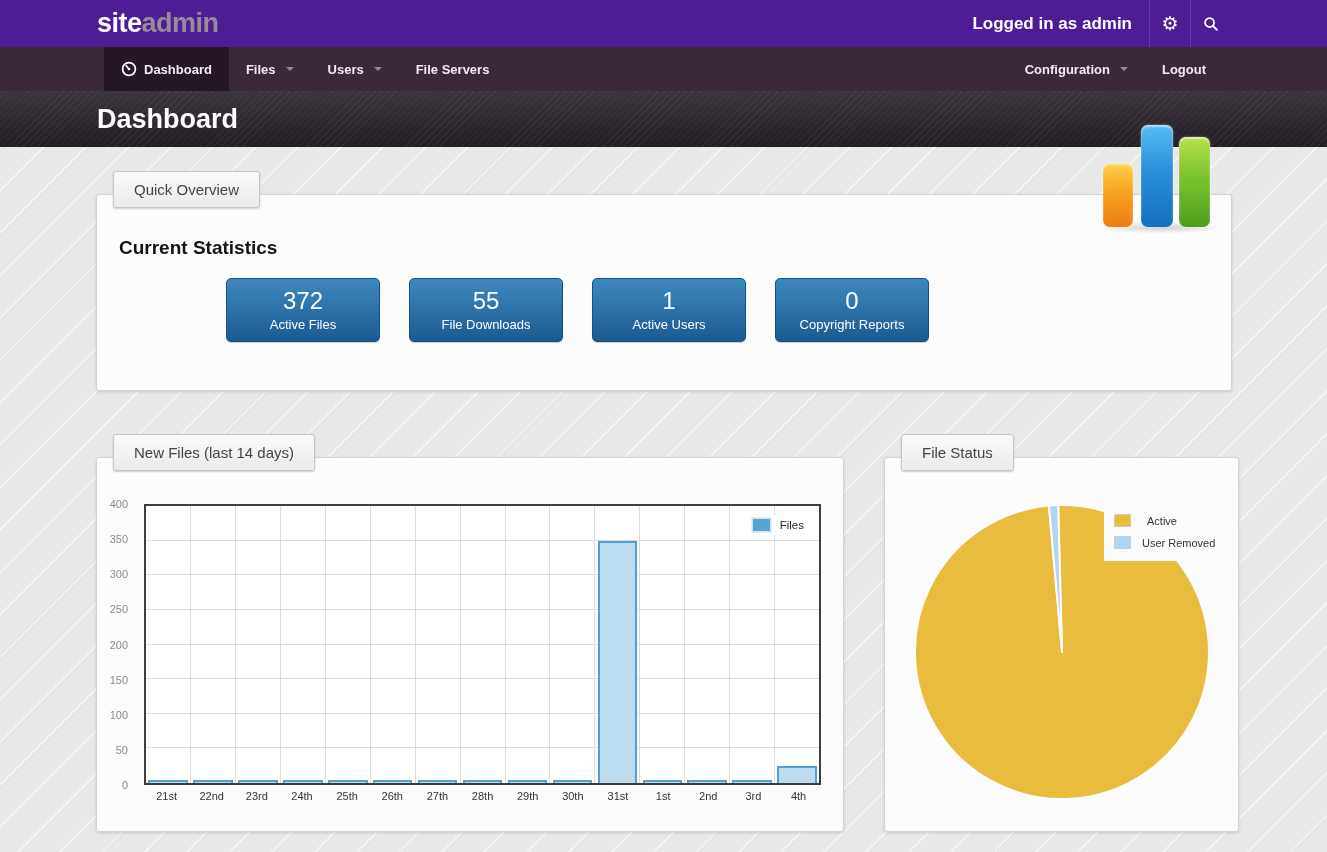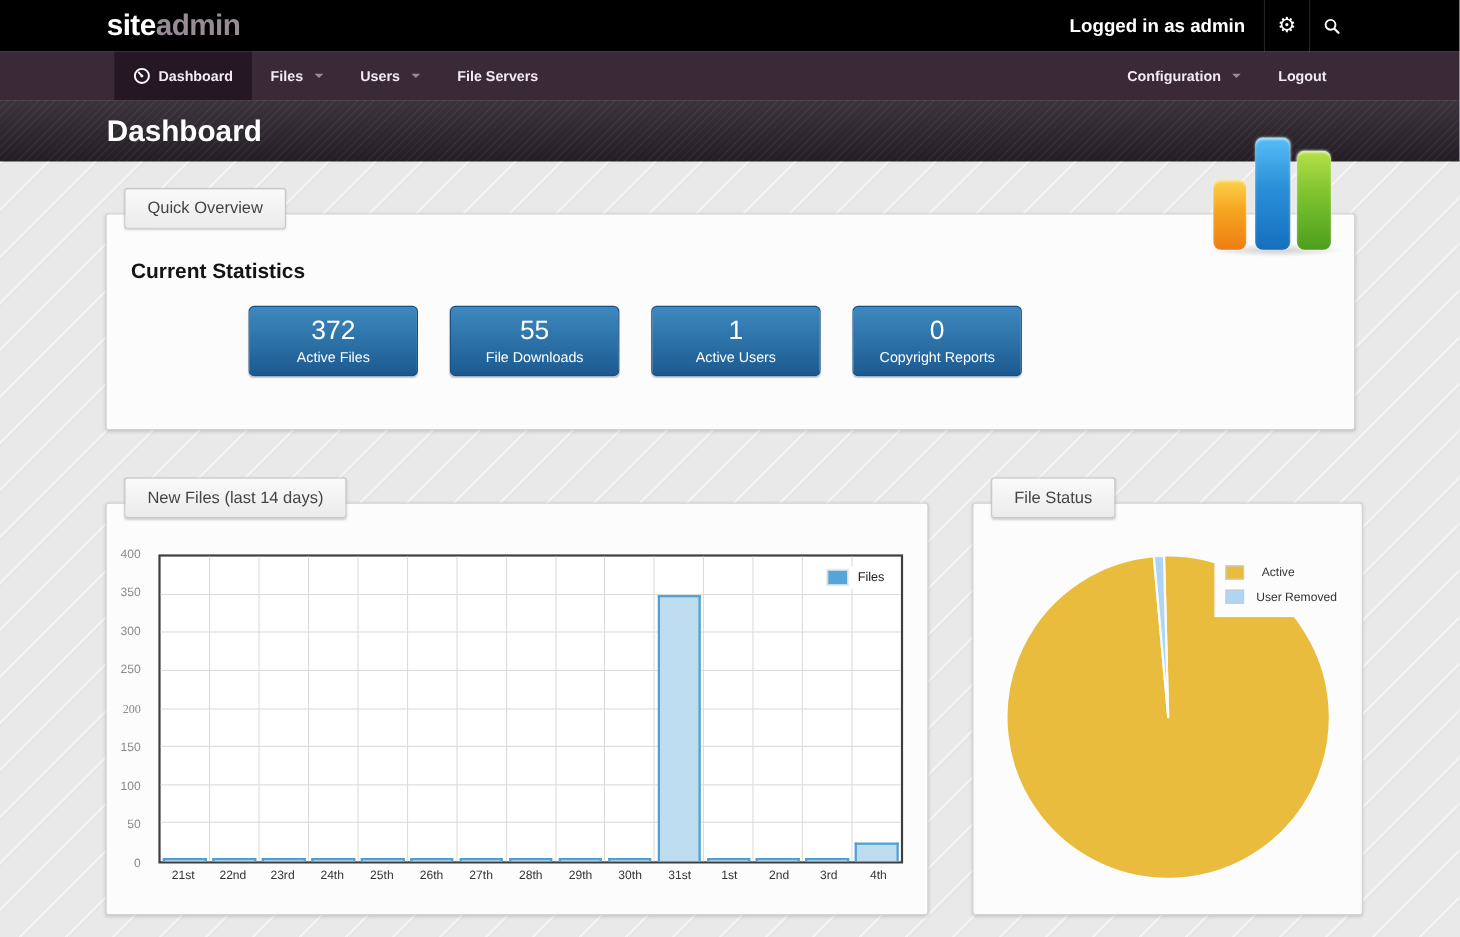--- a/index.html
+++ b/index.html
@@ -1,21 +1,21 @@
 <!DOCTYPE html>
 <html><head>
 <meta charset="utf-8">
 <style>
   * { margin:0; padding:0; box-sizing:border-box; }
   html,body { width:1327px; height:852px; overflow:hidden; }
   body { font-family:"Liberation Sans", sans-serif; background:#e9e9e9; position:relative; }
   .flex-spacer { flex:1; }
 
   
-  .topbar { height:47px; background:#000000; display:flex; align-items:center; padding-right:96px; }
+  .topbar { height:47px; background:#4c1d95; display:flex; align-items:center; padding-right:96px; }
   .logo { margin-left:97px; font-size:27px; font-weight:bold; letter-spacing:-0.5px; }
   .logo-site { color:#ffffff; }
   .logo-admin { color:#978b96; }
   .logged-in { color:#ffffff; font-size:17px; font-weight:bold; margin-right:17px; }
   .top-divider { width:1px; height:47px; background:rgba(255,255,255,0.14); }
   .top-icon-btn { background:none; border:none; width:40px; height:47px; display:flex; align-items:center; justify-content:center; cursor:pointer; }
   .gear { color:#fff; font-size:19px; line-height:1; }
 
   
   .navbar { height:44px; background:#3a2a38; display:flex; align-items:stretch; padding-left:104px; padding-right:104px; }
@@ -181,21 +181,21 @@
 
     <div class="chart-section">
       <div class="tab">New Files (last 14 days)</div>
       <div class="panel files-panel">
         <div class="chart-area">
           <div class="y-labels">
               <span style="bottom: 0%;">0</span>
               <span style="bottom: 12.5%;">50</span>
               <span style="bottom: 25%;">100</span>
               <span style="bottom: 37.5%;">150</span>
-              <span style="bottom: 50%; font-family: Liberation Serif, serif;">200</span>
+              <span style="bottom: 50%;">200</span>
               <span style="bottom: 62.5%;">250</span>
               <span style="bottom: 75%;">300</span>
               <span style="bottom: 87.5%;">350</span>
               <span style="bottom: 100%;">400</span>
             </div>
           <div class="plot" id="bar-plot">
             <div class="bar-legend">
               <span class="bar-swatch" style="background: rgb(85, 166, 214);"></span>
               <span class="bar-legend-label" id="bar-legend-label">Files</span>
             </div>

